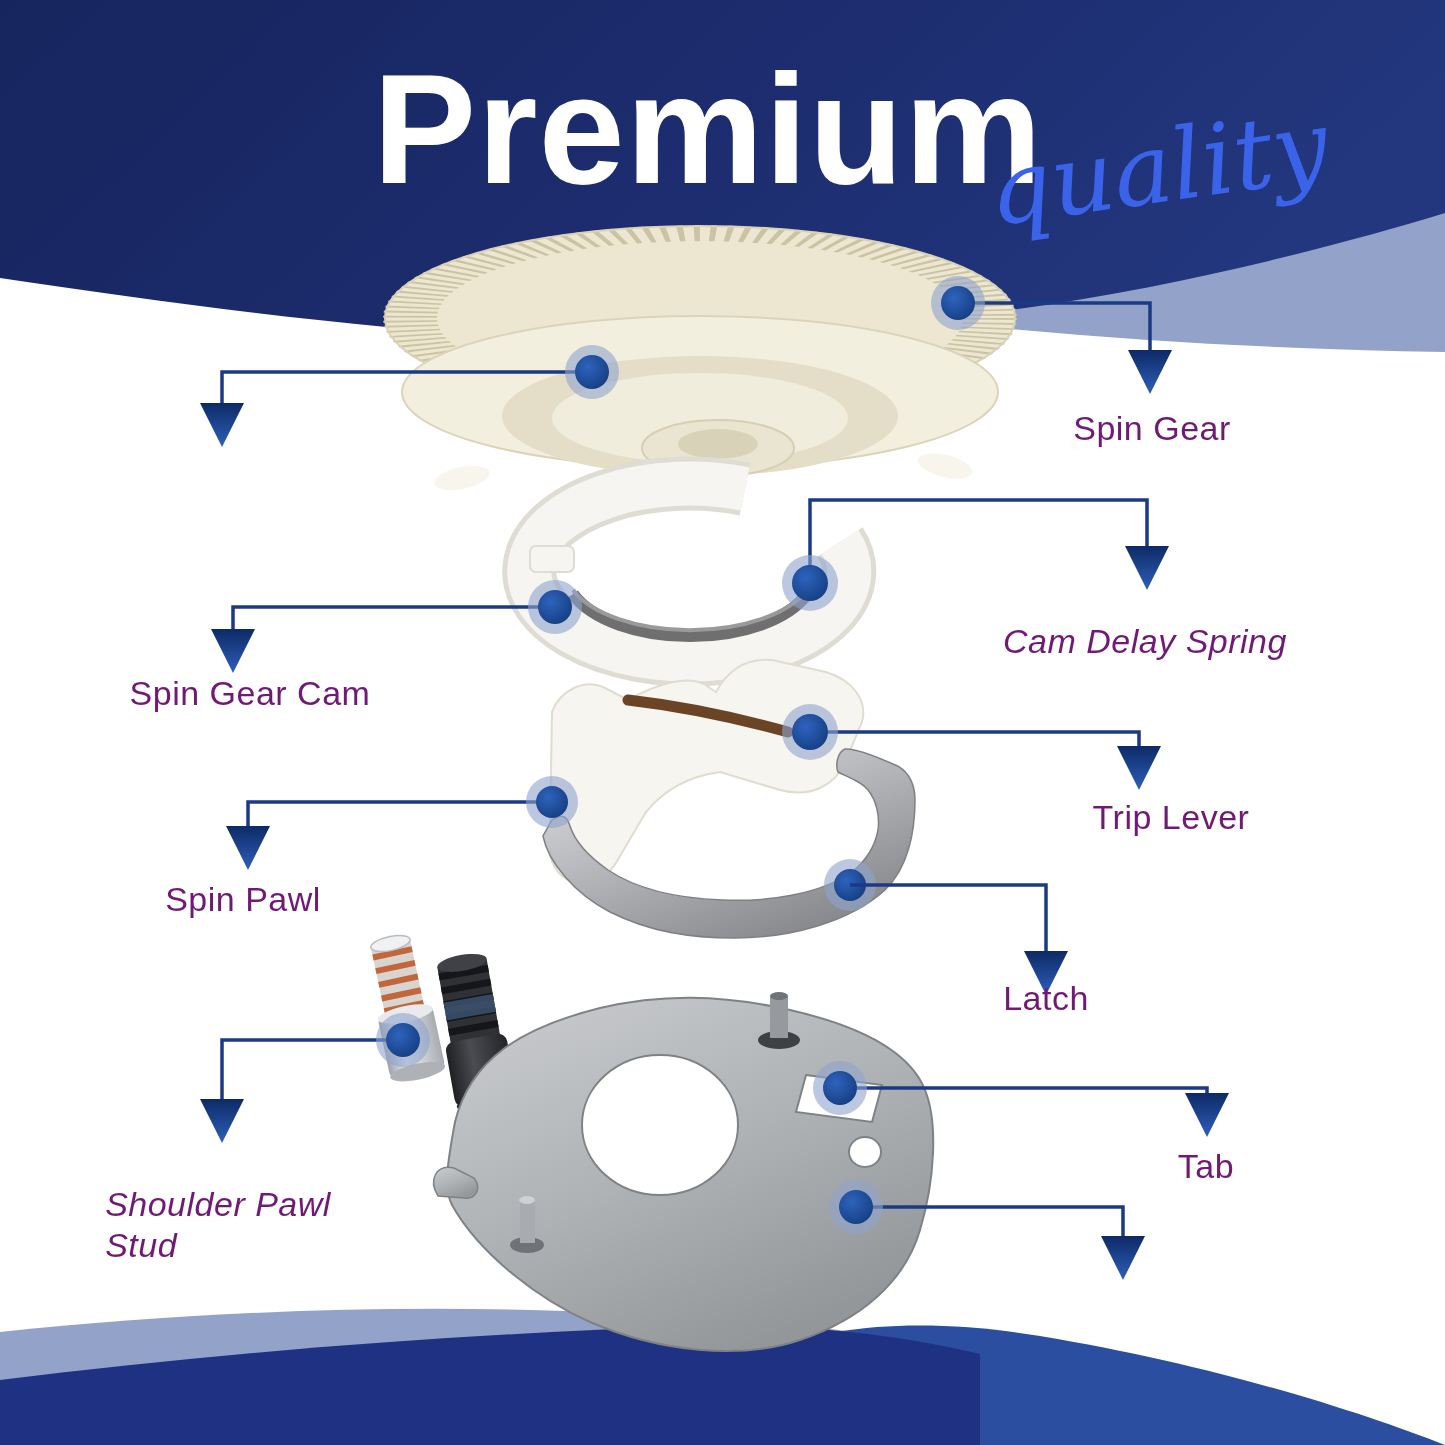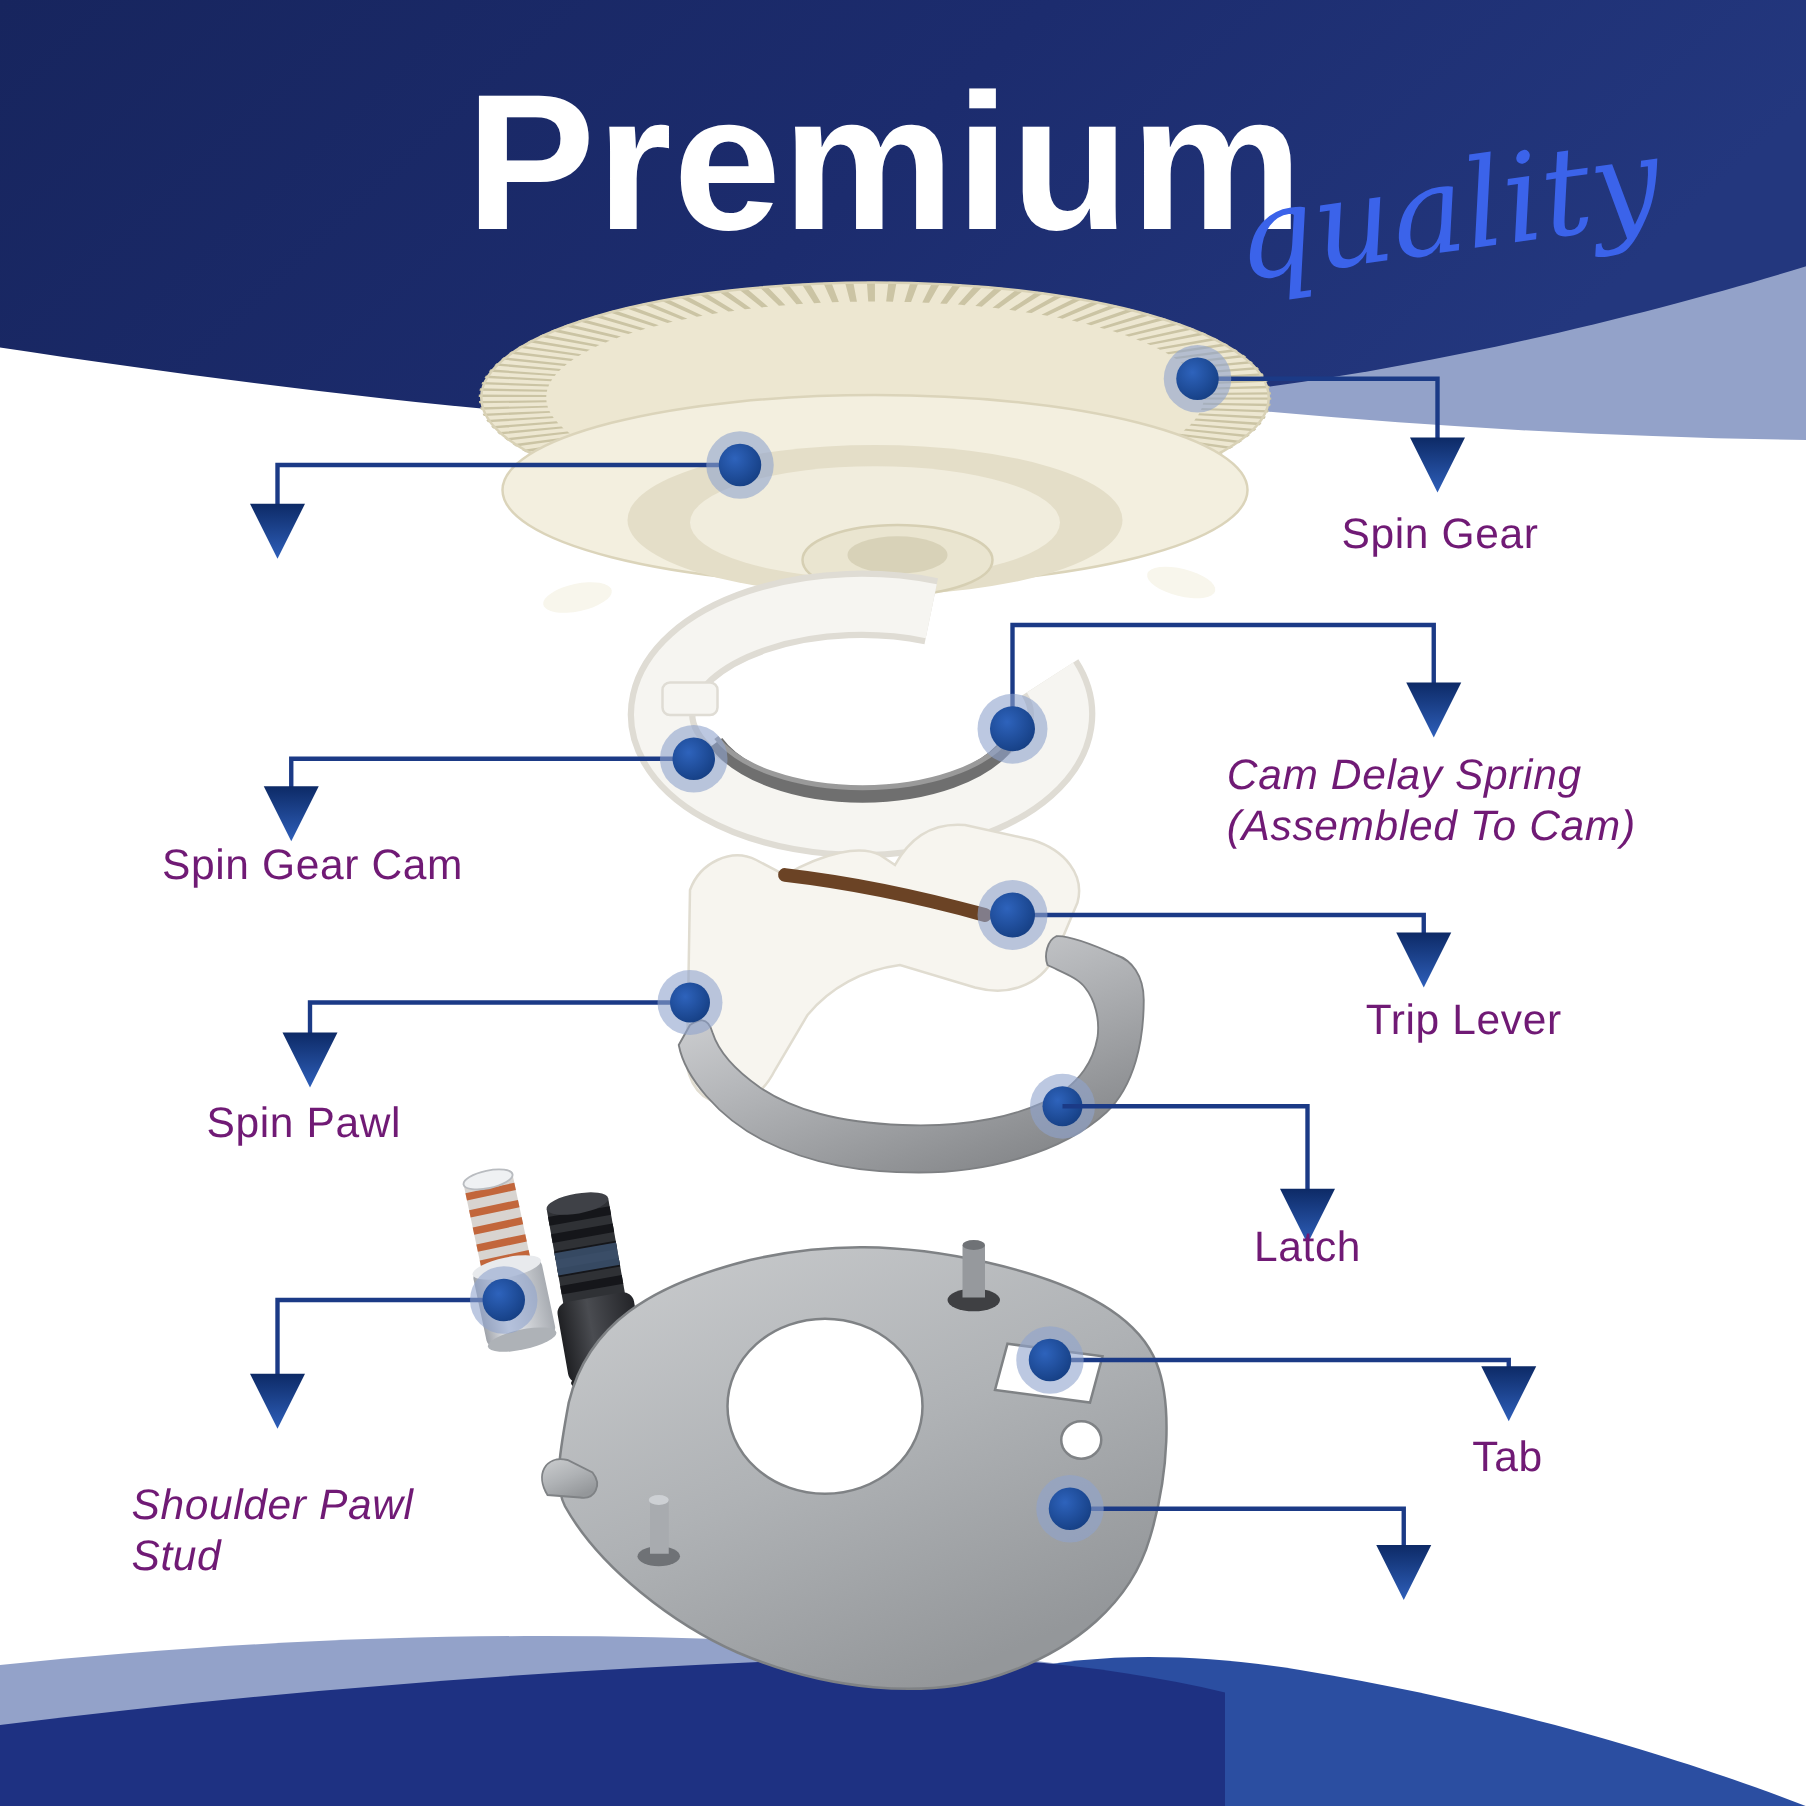--- a/index.html
+++ b/index.html
@@ -222,21 +222,20 @@
   </svg>
 
   <div class="title-main">Premium</div>
   <div class="title-script">quality</div>
 
   <div class="part-label" style="left:1152px;top:428px">Spin Gear</div>
   <div class="part-label" style="left:250px;top:693px">Spin Gear Cam</div>
 
   <div class="part-label two-line" style="left:1145px;top:641px">
     <div>Cam Delay Spring</div>
-    <div>(Assembled To Cam)</div>
   </div>
 
   <div class="part-label" style="left:1171px;top:817px">Trip Lever</div>
   <div class="part-label" style="left:243px;top:899px">Spin Pawl</div>
   <div class="part-label" style="left:1046px;top:998px">Latch</div>
 
   <div class="part-label two-line" style="left:218px;top:1225px">
     <div>Shoulder Pawl</div>
     <div>Stud</div>
   </div>

